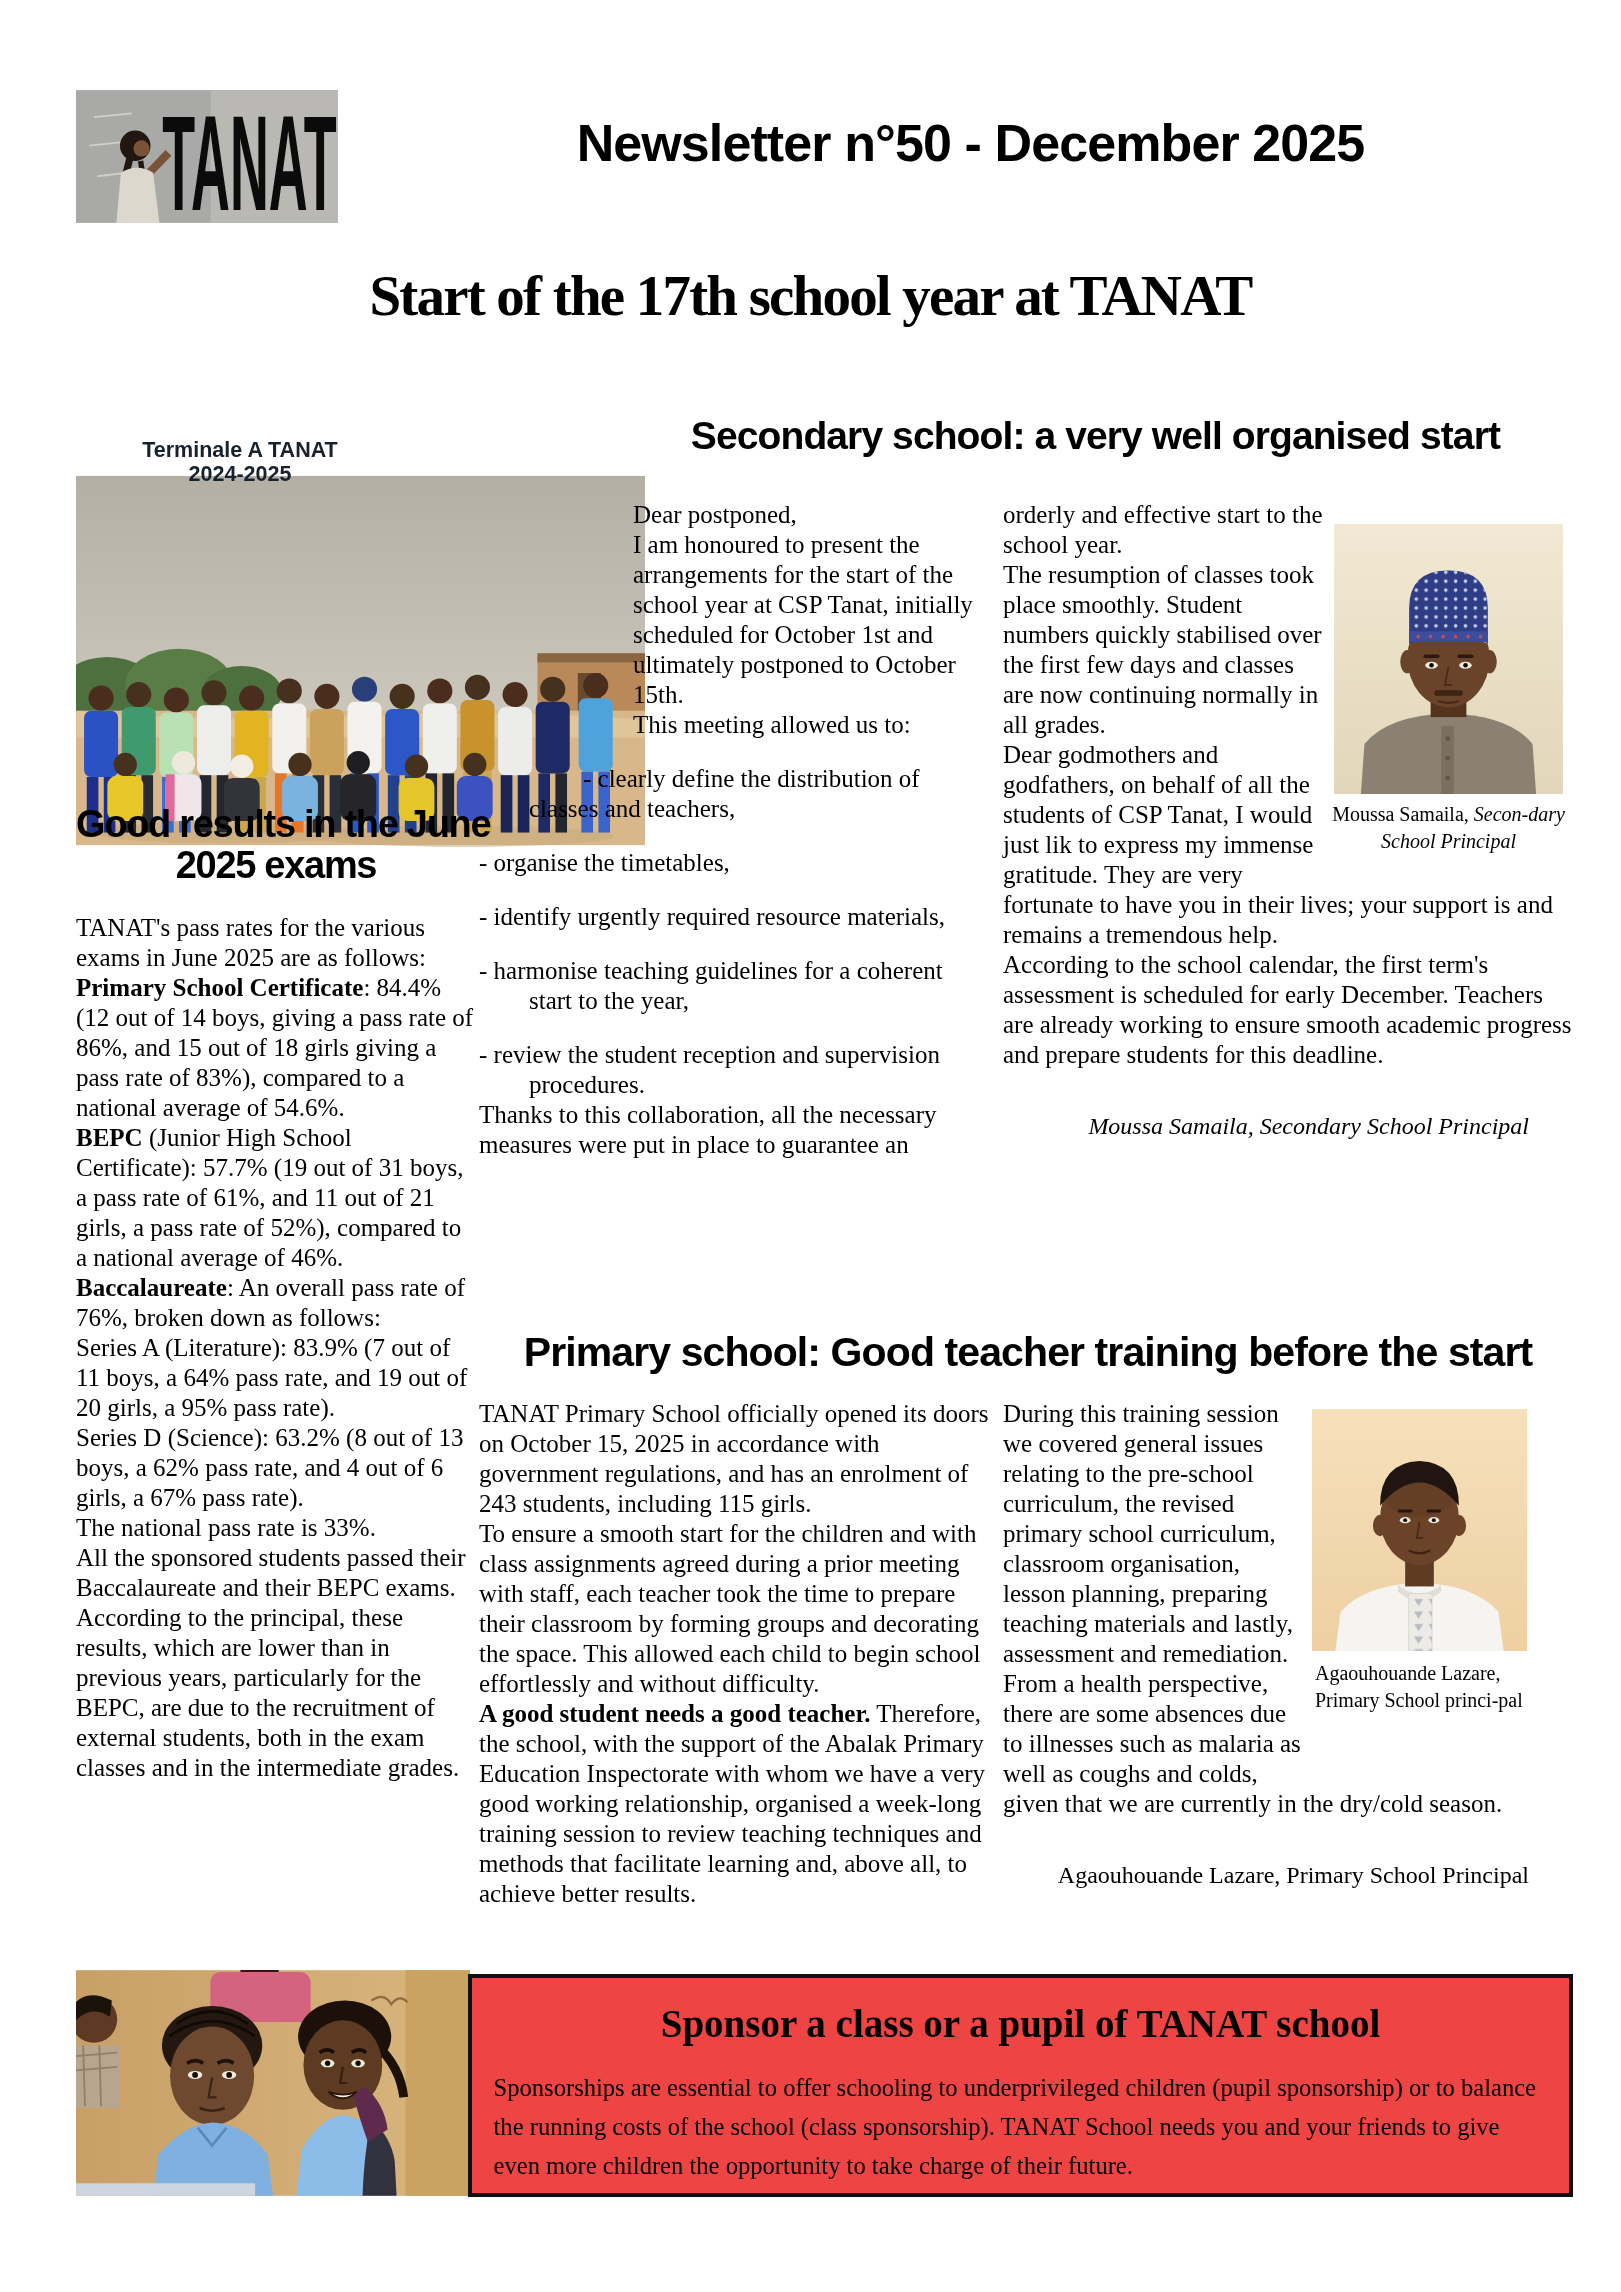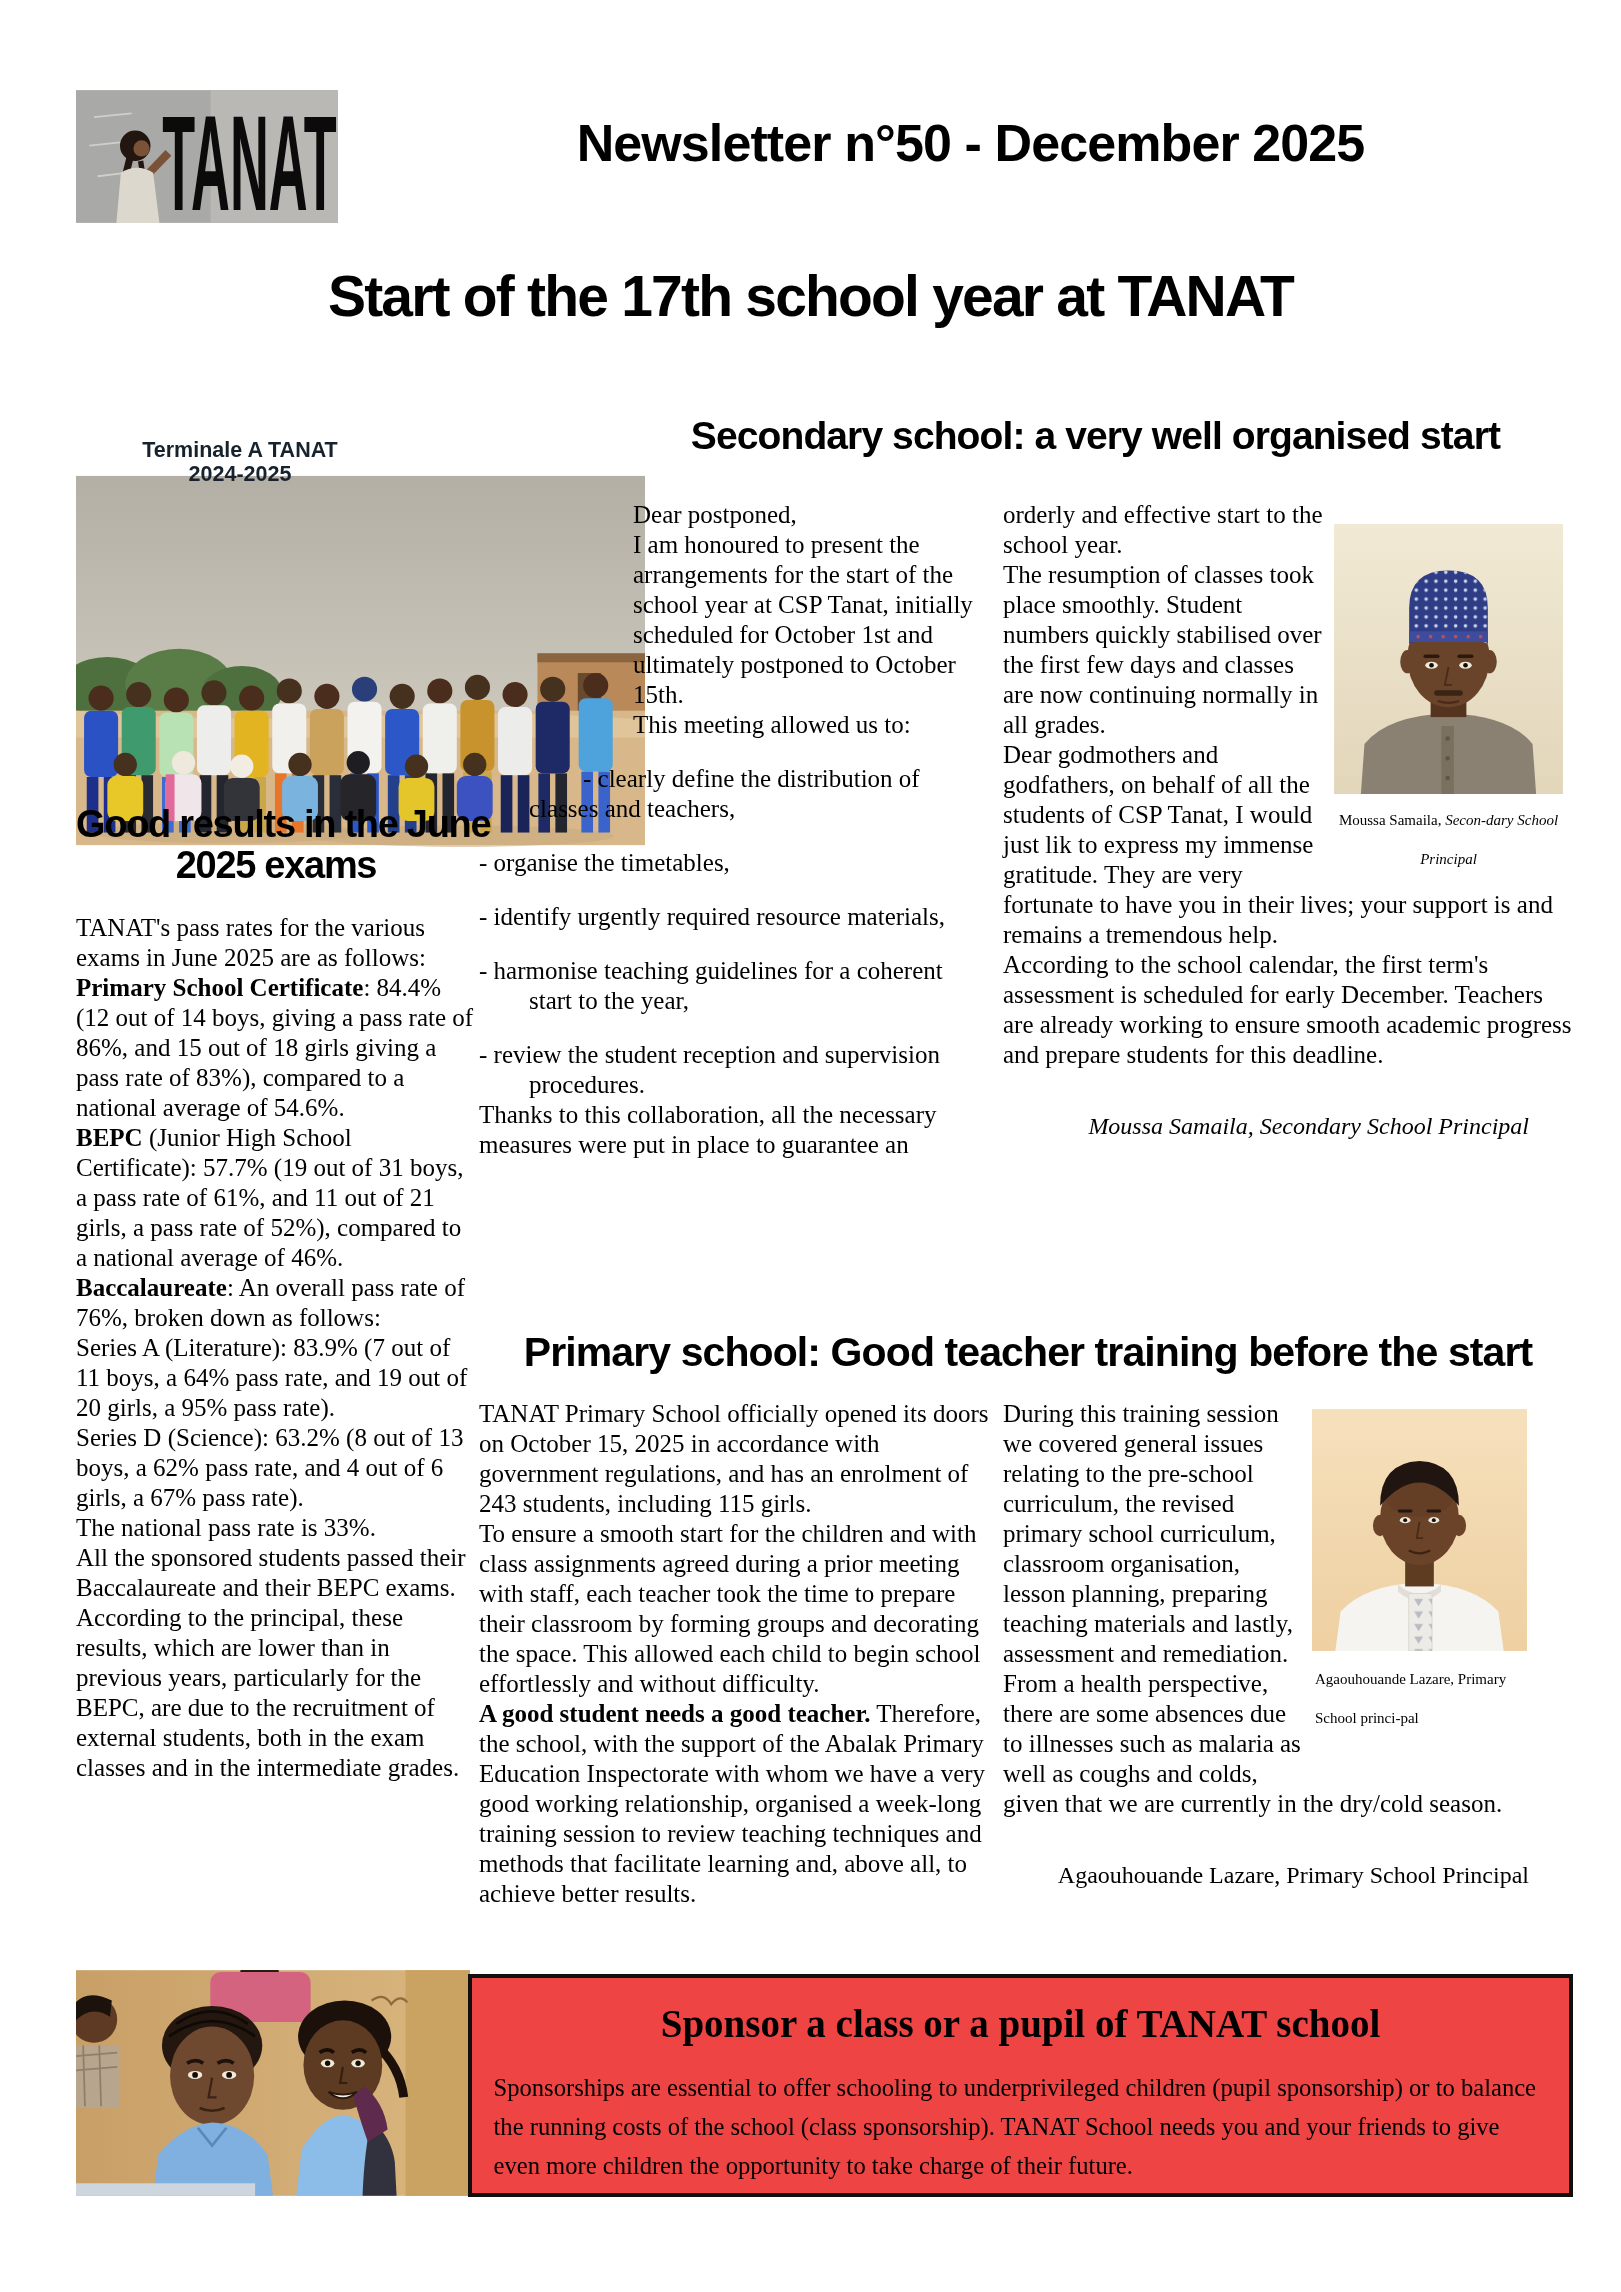--- a/index.html
+++ b/index.html
@@ -8,21 +8,21 @@
     font-family:"Liberation Serif",serif;color:#000;
     -webkit-font-smoothing:antialiased;
   }
   .abs{position:absolute;}
   
   .logo{left:76px;top:90px;width:262px;height:133px;}
   .logo svg{display:block;width:100%;height:100%;}
   .nl-title{left:338px;right:18px;top:113px;margin:0;text-align:center;
     font-family:"Liberation Sans",sans-serif;font-weight:bold;font-size:52px;letter-spacing:-0.9px;}
   .main-title{left:0;right:0;top:263px;margin:0;text-align:center;
-    font-family:Liberation Sans, sans-serif;font-weight:bold;font-size:57px;letter-spacing:-1.8px;}
+    font-family:Liberation Serif, serif;font-weight:bold;font-size:57px;letter-spacing:-1.8px;}
   
   figure{margin:0;}
   .photo svg{display:block;width:100%;height:100%;}
   .class-photo{left:76px;top:424px;width:569px;height:473px;}
   .photo-overlay{position:absolute;top:14.3px;left:43px;width:242px;text-align:center;
     font-family:"Liberation Sans",sans-serif;font-weight:bold;font-size:21.5px;line-height:24px;color:#16222e;}
   .moussa{left:1334px;top:524px;width:229px;height:270px;}
   .lazare{left:1312px;top:1409px;width:215px;height:242px;}
   .pupils-photo{left:76px;top:1970px;width:394px;height:226px;}
   
@@ -39,21 +39,21 @@
   .col-mid{left:479px;top:500px;width:512px;}
   .spacer-l{float:left;width:154px;height:270px;}
   .col-right{left:1003px;top:500px;width:573px;}
   .spacer-r{float:right;width:247px;height:376px;}
   .exams{left:76px;top:804px;width:400px;font-size:25px;line-height:30px;}
   .col-pleft{left:479px;top:1399px;width:518px;}
   .col-pright{left:1003px;top:1399px;width:573px;}
   .spacer-r2{float:right;width:269px;height:365px;}
   .signature{margin-top:41px;text-align:right;padding-right:47px;font-size:24px;}
   .sig-italic{font-style:italic;}
-  .caption{font-size:15px;line-height:39px;}
+  .caption{font-size:20px;line-height:27px;}
   .moussa-cap{left:1324px;top:801px;width:249px;text-align:center;}
   .moussa-cap i{font-style:italic;}
   .lazare-cap{left:1315px;top:1660px;width:226px;text-align:left;}
   
   .sponsor-box{left:468px;top:1974px;width:1105px;height:223px;box-sizing:border-box;
     background:#ef4444;border:4.5px solid #101010;}
   .sponsor-title{margin:23px 9px 0 9px;text-align:center;font-weight:bold;font-size:39px;}
   .sponsor-body{margin:21.5px 19.7px 0 21.5px;font-size:24.6px;line-height:39px;}
 </style>
 </head>

